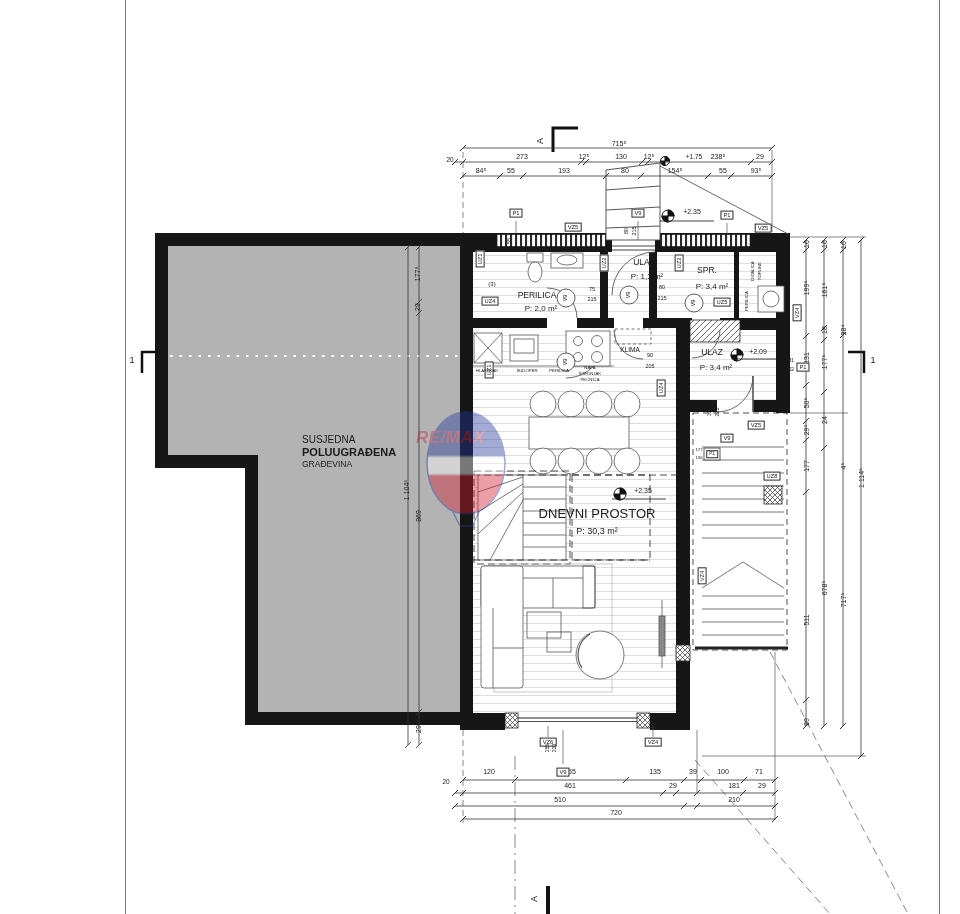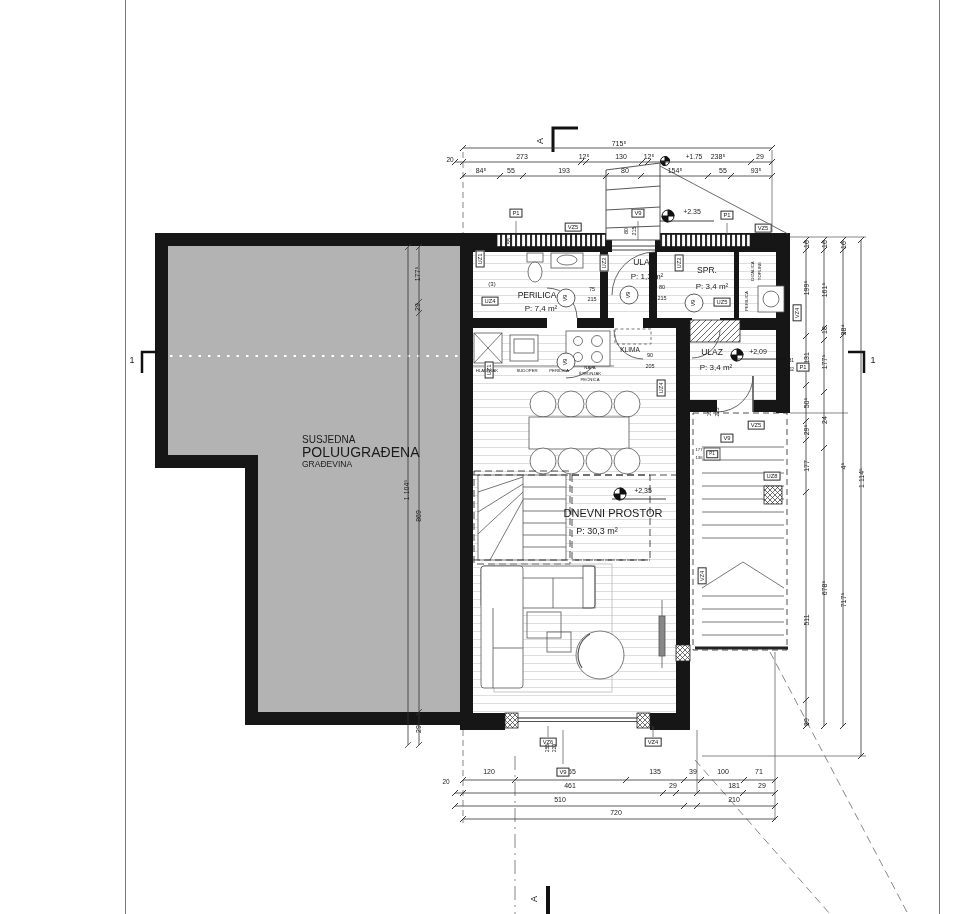--- a/index.html
+++ b/index.html
@@ -352,20 +352,27 @@
         <line x1="840" y1="243" x2="846" y2="237" stroke-width="1"></line>
         <line x1="840" y1="253" x2="846" y2="247" stroke-width="1"></line>
         <line x1="840" y1="338" x2="846" y2="332" stroke-width="1"></line>
         <line x1="840" y1="729" x2="846" y2="723" stroke-width="1"></line>
         <line x1="861" y1="240" x2="861" y2="756"></line>
         <line x1="858" y1="243" x2="864" y2="237" stroke-width="1"></line>
         <line x1="858" y1="759" x2="864" y2="753" stroke-width="1"></line>
       </g>
   </svg>
 
+  <div id="wm">
+    <svg width="170" height="140" viewBox="0 0 170 140">
+      <ellipse cx="76" cy="63" rx="39" ry="51" fill="url(#balloon)" stroke="#24399b" stroke-width="1.5"></ellipse>
+      <path d="M63,112 L70,126 M89,112 L82,126 M70,126 H82" stroke="#24399b" stroke-width="1.5" fill="none"></path>
+    </svg>
+    <span class="wmtext">RE/MAX</span>
+  </div>
 
   <div id="labels">
       <span class="lbl" style="left: 619px; top: 143px; font-size: 7px; transform: translate(-50%, -50%);">715⁵</span>
       <span class="lbl" style="left: 450px; top: 160px; font-size: 6.5px; transform: translate(-50%, -50%);">20</span>
       <span class="lbl" style="left: 522px; top: 156px; font-size: 7px; transform: translate(-50%, -50%);">273</span>
       <span class="lbl" style="left: 584px; top: 156px; font-size: 7px; transform: translate(-50%, -50%);">12⁵</span>
       <span class="lbl" style="left: 621px; top: 156px; font-size: 7px; transform: translate(-50%, -50%);">130</span>
       <span class="lbl" style="left: 649px; top: 156px; font-size: 7px; transform: translate(-50%, -50%);">12⁵</span>
       <span class="lbl" style="left: 694px; top: 157px; font-size: 6.5px; transform: translate(-50%, -50%);">+1.75</span>
       <span class="lbl" style="left: 718px; top: 156px; font-size: 7px; transform: translate(-50%, -50%);">238⁵</span>
@@ -409,32 +416,32 @@
       <span class="lbl" style="left: 843px; top: 330px; font-size: 7px; transform: translate(-50%, -50%) rotate(-90deg);">38⁴</span>
       <span class="lbl" style="left: 843px; top: 466px; font-size: 7px; transform: translate(-50%, -50%) rotate(-90deg);">4⁵</span>
       <span class="lbl" style="left: 843px; top: 600px; font-size: 7px; transform: translate(-50%, -50%) rotate(-90deg);">717⁵</span>
       <span class="lbl" style="left: 861px; top: 478px; font-size: 7px; transform: translate(-50%, -50%) rotate(-90deg);">1.114⁵</span>
       <span class="lbl" style="left: 417px; top: 274px; font-size: 7px; transform: translate(-50%, -50%) rotate(-90deg);">177⁵</span>
       <span class="lbl" style="left: 417px; top: 307px; font-size: 7px; transform: translate(-50%, -50%) rotate(-90deg);">29</span>
       <span class="lbl" style="left: 418px; top: 516px; font-size: 7px; transform: translate(-50%, -50%) rotate(-90deg);">869</span>
       <span class="lbl" style="left: 418px; top: 729px; font-size: 7px; transform: translate(-50%, -50%) rotate(-90deg);">29</span>
       <span class="lbl" style="left: 406px; top: 490px; font-size: 7px; transform: translate(-50%, -50%) rotate(-90deg);">1.104⁵</span>
       <span class="lbl" style="left: 537px; top: 295px; font-size: 8.5px; transform: translate(-50%, -50%);">PERILICA</span>
-      <span class="lbl" style="left: 541px; top: 309px; font-size: 8px; transform: translate(-50%, -50%);">P: 7,4 m²</span>
+      <span class="lbl" style="left: 541px; top: 309px; font-size: 8px; transform: translate(-50%, -50%);">P: 2,0 m²</span>
       <span class="lbl" style="left: 644px; top: 262px; font-size: 8.5px; transform: translate(-50%, -50%);">ULAZ</span>
       <span class="lbl" style="left: 647px; top: 277px; font-size: 8px; transform: translate(-50%, -50%);">P: 1,3 m²</span>
       <span class="lbl" style="left: 707px; top: 270px; font-size: 8.5px; transform: translate(-50%, -50%);">SPR.</span>
       <span class="lbl" style="left: 712px; top: 287px; font-size: 8px; transform: translate(-50%, -50%);">P: 3,4 m²</span>
       <span class="lbl" style="left: 712px; top: 352px; font-size: 8.5px; transform: translate(-50%, -50%);">ULAZ</span>
       <span class="lbl" style="left: 716px; top: 368px; font-size: 8px; transform: translate(-50%, -50%);">P: 3,4 m²</span>
-      <span class="lbl" style="left: 597px; top: 513px; font-size: 11px; transform: translate(-50%, -50%); margin-left: 16px;">DNEVNI PROSTOR</span>
+      <span class="lbl" style="left: 597px; top: 513px; font-size: 13px; transform: translate(-50%, -50%);">DNEVNI PROSTOR</span>
       <span class="lbl" style="left: 597px; top: 531px; font-size: 9px; transform: translate(-50%, -50%);">P: 30,3 m²</span>
       <span class="lbl" style="left: 630px; top: 350px; font-size: 6.5px; transform: translate(-50%, -50%);">KLIMA</span>
       <span class="lbl" style="left: 302px; top: 440px; font-size: 10px; transform: translate(0px, -50%);">SUSJEDNA</span>
-      <span class="lbl" style="left: 302px; top: 452px; font-size: 14px; transform: translate(0px, -50%);">POLUUGRAĐENA</span>
+      <span class="lbl" style="left: 302px; top: 452px; font-size: 11px; transform: translate(0px, -50%); font-weight: bold;">POLUUGRAĐENA</span>
       <span class="lbl" style="left: 302px; top: 464px; font-size: 8.5px; transform: translate(0px, -50%);">GRAĐEVINA</span>
       <span class="lbl bx" style="left: 516px; top: 213px; font-size: 5.8px; transform: translate(-50%, -50%);">P1</span>
       <span class="lbl bx" style="left: 573px; top: 227px; font-size: 5.8px; transform: translate(-50%, -50%);">VZ5</span>
       <span class="lbl bx" style="left: 638px; top: 213px; font-size: 5.8px; transform: translate(-50%, -50%);">V9</span>
       <span class="lbl bx" style="left: 727px; top: 215px; font-size: 5.8px; transform: translate(-50%, -50%);">P1</span>
       <span class="lbl bx" style="left: 763px; top: 228px; font-size: 5.8px; transform: translate(-50%, -50%);">VZ5</span>
       <span class="lbl bx" style="left: 490px; top: 301px; font-size: 5.8px; transform: translate(-50%, -50%);">UZ4</span>
       <span class="lbl bx" style="left: 722px; top: 302px; font-size: 5.8px; transform: translate(-50%, -50%);">UZ5</span>
       <span class="lbl bx" style="left: 727px; top: 438px; font-size: 5.8px; transform: translate(-50%, -50%);">V9</span>
       <span class="lbl bx" style="left: 756px; top: 425px; font-size: 5.8px; transform: translate(-50%, -50%);">VZ5</span>

